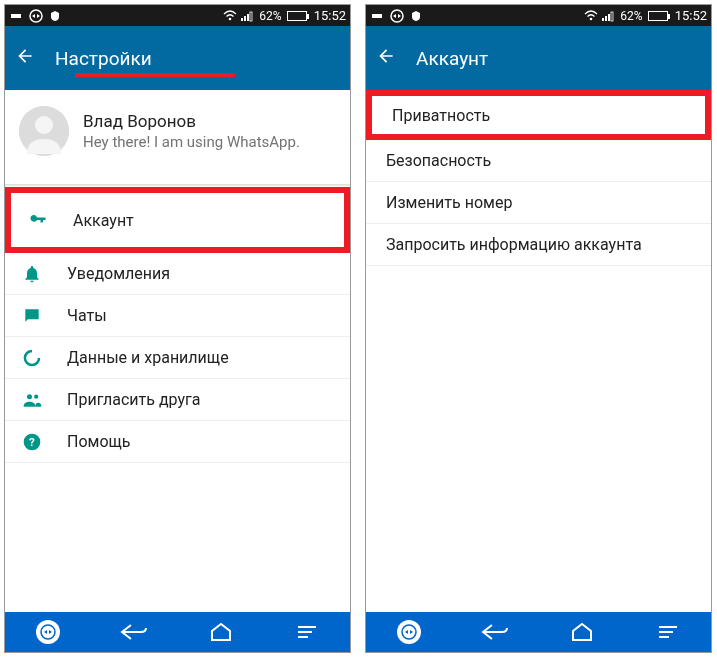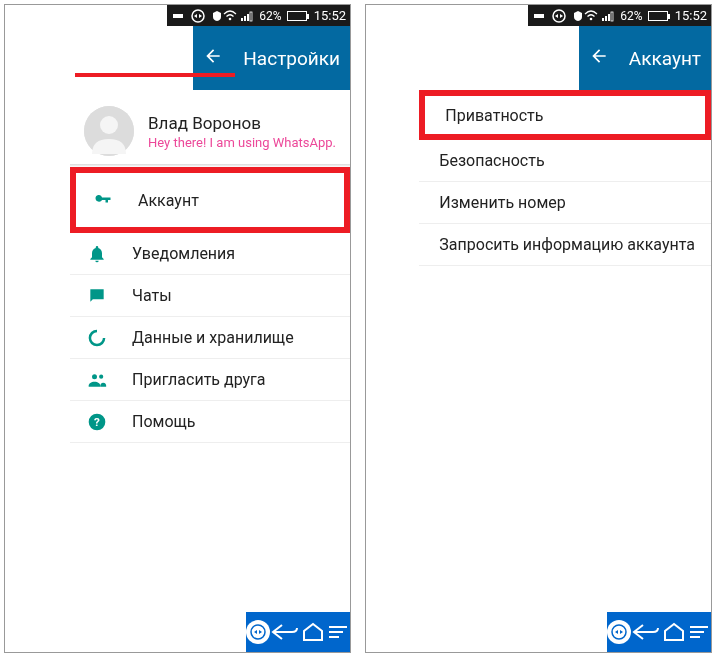--- a/index.html
+++ b/index.html
@@ -10,21 +10,20 @@
       gap: 14px;
       padding: 4px;
     }
     .phone {
       width: 347px;
       height: 649px;
       border: 1px solid #999;
       display: flex;
       flex-direction: column;
       background: #fff;
-      align-items: flex-end;
     }
     .status-bar {
       height: 21px;
       background: #1a1a1a;
       color: #fff;
       display: flex;
       align-items: center;
       font-size: 12px;
       padding: 0 4px;
     }
@@ -43,35 +42,35 @@
     .app-bar .title { font-size: 19px; font-weight: 400; }
     .content {
       flex: 1;
       overflow: hidden;
       background: #fff;
       position: relative;
     }
     .profile-row {
       display: flex;
       align-items: center;
-      padding: 16px 14px 8px 14px;
+      padding: 16px 14px 28px 14px;
       gap: 14px;
       border-bottom: none;
     }
     .avatar {
       width: 50px;
       height: 50px;
       border-radius: 50%;
       background: #e0e0e0;
       display: flex;
       align-items: center;
       justify-content: center;
     }
     .profile-text .name { font-size: 17px; color: #222; margin-bottom: 2px; }
-    .profile-text .status { font-size: 13px; color: #ec4899; }
+    .profile-text .status { font-size: 15px; color: #737373; }
     .shadow-line {
       height: 3px;
       background: linear-gradient(to bottom, rgba(0,0,0,0.15), rgba(0,0,0,0));
     }
     .menu-item {
       display: flex;
       align-items: center;
       height: 42px;
       padding: 0 16px;
       gap: 24px;

